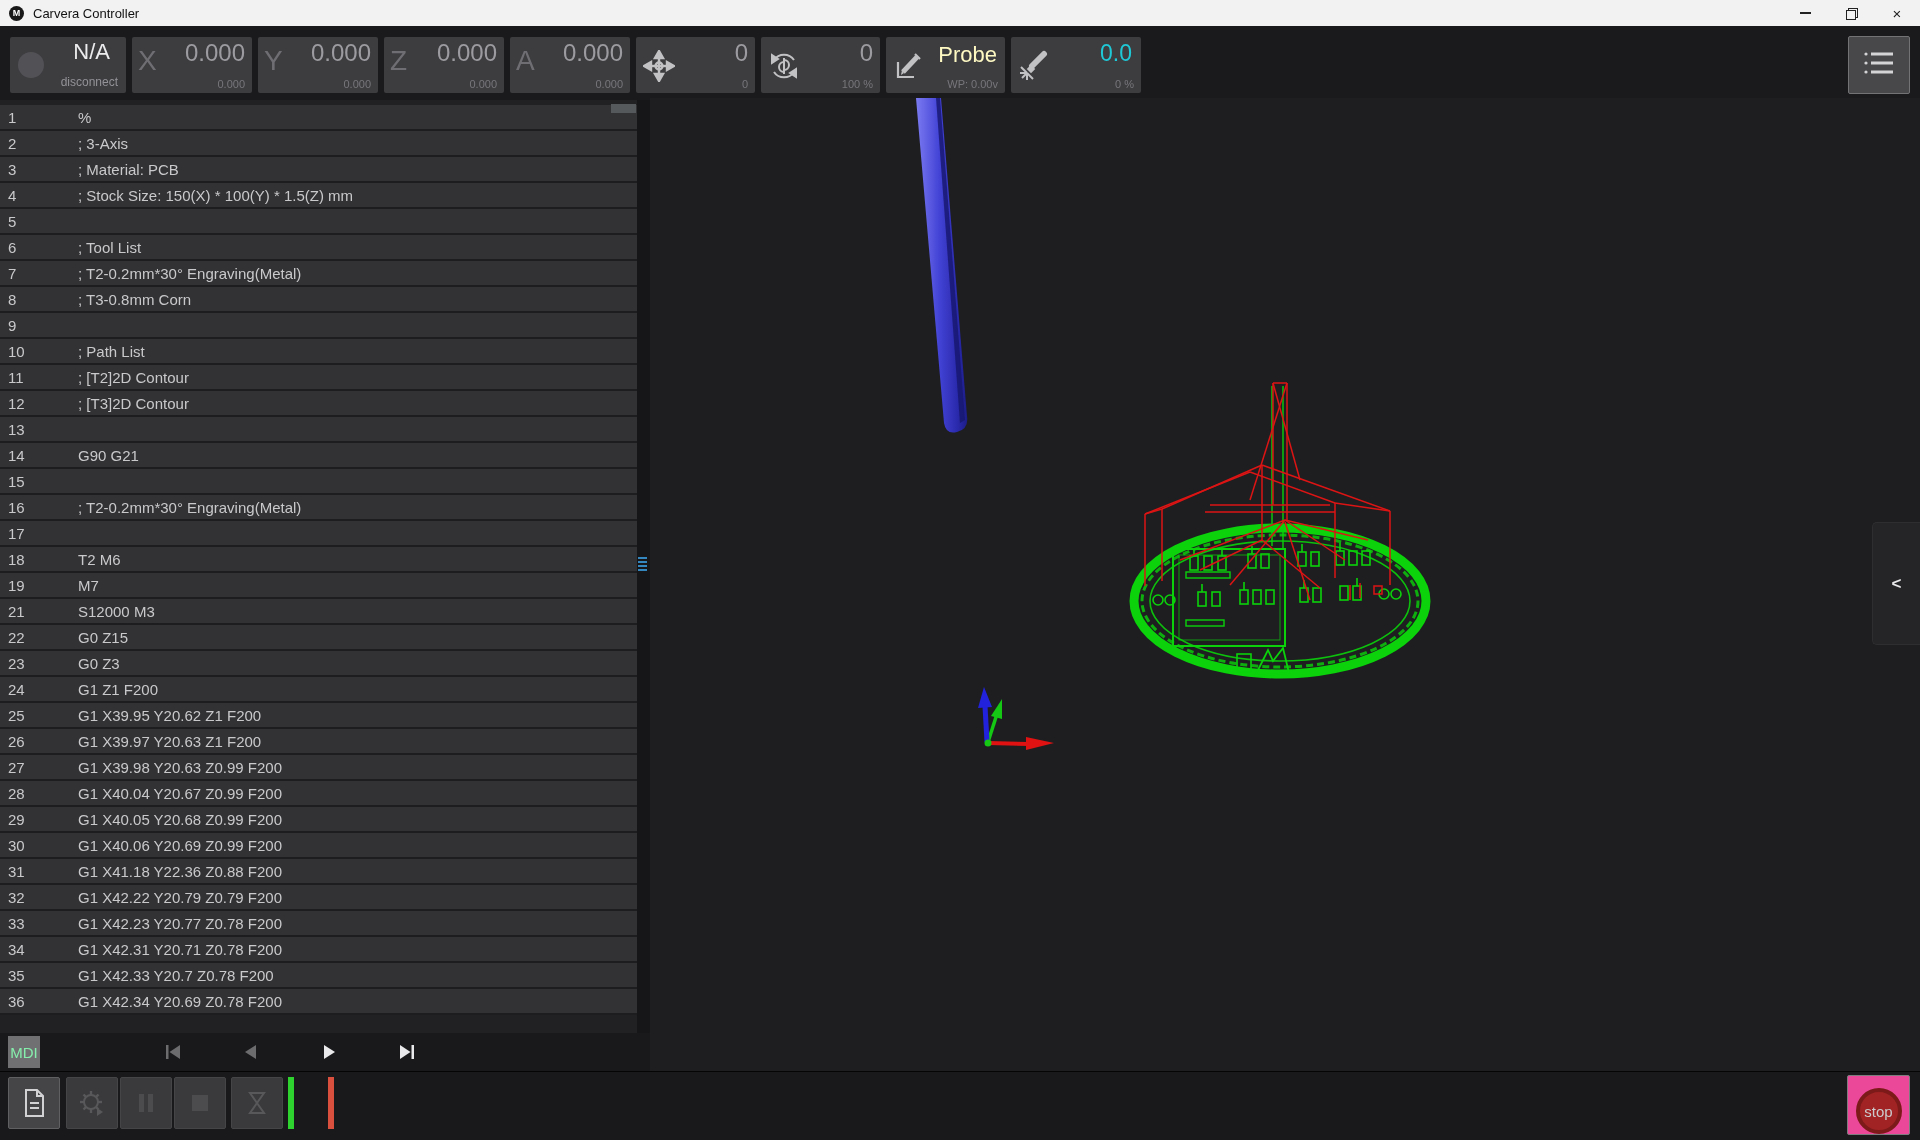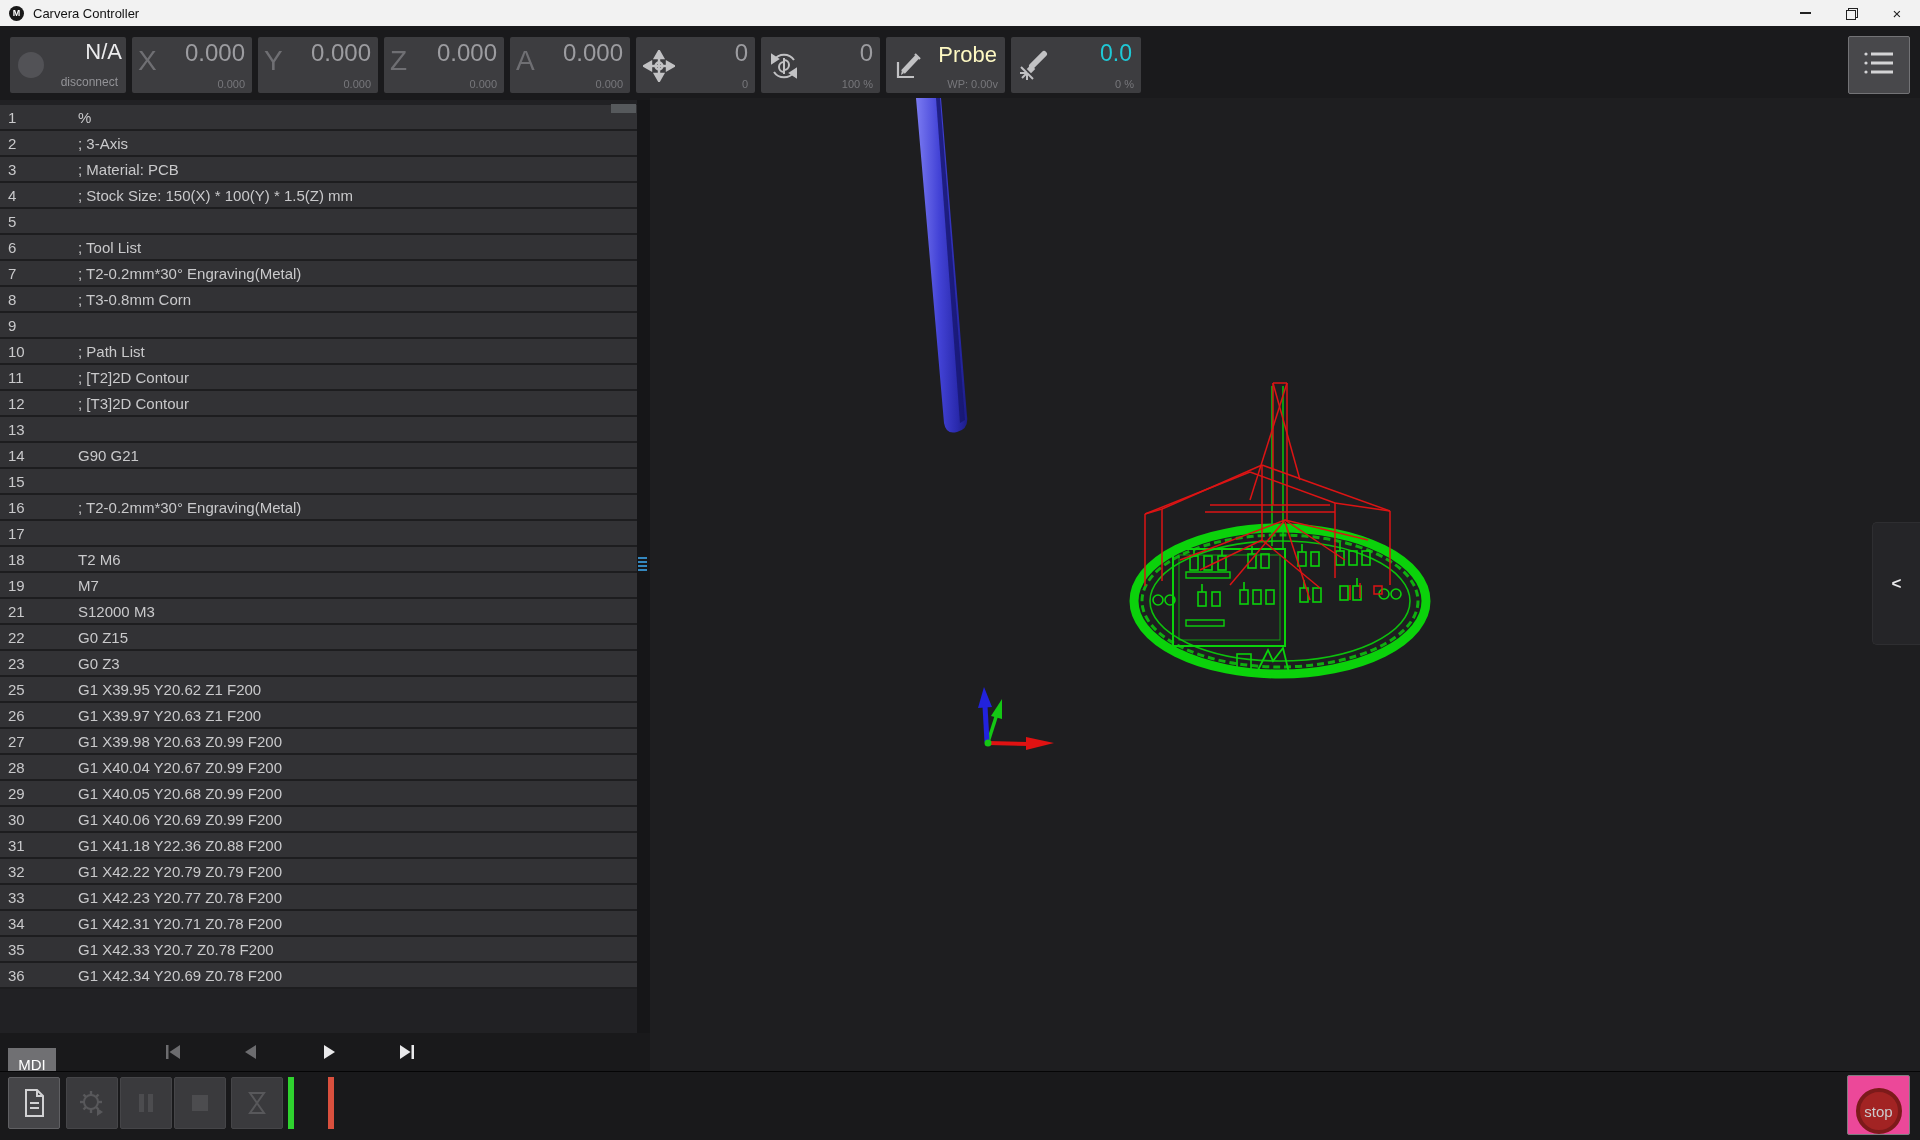--- a/index.html
+++ b/index.html
@@ -31,21 +31,21 @@
   .p-axis { width:120px; }
   .p-feed { left:636px; width:119px; }
   .p-spin { left:761px; width:119px; }
   .p-probe{ left:886px; width:119px; }
   .p-laser{ left:1011px; width:130px; }
   .bigval { position:absolute; right:7px; top:2px; font-size:24px; color:#9c9ca0; }
   .subval { position:absolute; right:7px; bottom:3px; font-size:11px; color:#77777b; }
   .axis-letter { position:absolute; left:6px; top:8px; font-size:28px; color:#6f6f73; }
   .conn-dot { position:absolute; left:8px; top:15px; width:26px; height:26px;
               border-radius:50%; background:#525256; }
-  .conn-status { position:absolute; right:4px; top:2px; font-size:22px; color:#ececee; }
+  .conn-status { position:absolute; right:16px; top:2px; font-size:22px; color:#ececee; }
   .conn-action { position:absolute; right:8px; bottom:4px; font-size:12px; color:#939397; }
   .probe-label { position:absolute; right:8px; top:5px; font-size:22px; color:#fef9c3; }
   .laser-val { position:absolute; right:9px; top:3px; font-size:23px; color:var(--laser-value,#1fc9d6); }
   .panel-icon { position:absolute; left:7px; top:13px; width:32px; height:32px; }
   .panel-icon svg { width:32px; height:32px; }
   .menu-btn { position:absolute; left:1848px; top:10px; width:62px; height:58px;
               background:#48484b; border:1px solid #737376; border-radius:2px;
               display:flex; align-items:center; justify-content:center; }
 
   
@@ -66,22 +66,22 @@
   .viewport { position:absolute; left:650px; top:98px; width:1270px; height:973px; background:#1e1e20; }
   .c-green { stroke:var(--path-green,#0bd20b); fill:none; }
   .c-red { stroke:var(--rapid-red,#dc1414); fill:none; }
   .side-tab { position:absolute; left:1872px; top:522px; width:48px; height:123px;
               background:#252528; border:1px solid #2e2e31; border-right:none;
               border-radius:5px 0 0 5px; display:flex; align-items:center;
               justify-content:center; color:#e8e8ea; font-size:17px; font-weight:bold; }
 
   
   .mdi-bar { position:absolute; left:0; top:1033px; width:650px; height:38px; background:#19191b; }
-  .mdi-btn { position:absolute; left:8px; top:3px; width:48px; height:32px; background:#707073;
-             color:#ffffff; font-size:15px; display:flex; align-items:center; justify-content:center;margin-top:12px; }
+  .mdi-btn { position:absolute; left:8px; top:3px; width:32px; height:32px; background:#707073;
+             color:#86efac; font-size:15px; display:flex; align-items:center; justify-content:center; }
   .transport { position:absolute; left:160px; top:0; width:260px; height:38px;
                display:flex; align-items:center; justify-content:space-between; }
   .tbtn { width:26px; height:26px; display:flex; align-items:center; justify-content:center; }
   .tbtn svg { width:20px; height:20px; }
   .t-dim { fill:#6c6c6f; } .t-lit { fill:#e9e9eb; }
 
   
   .status-bar { position:absolute; left:0; top:1071px; width:1920px; height:69px;
                 background:#19191b; border-top:1px solid #050506; }
   .sb-btn { position:absolute; top:5px; width:52px; height:52px; border-radius:2px; }
@@ -322,20 +322,24 @@
           <span class="gcode-ln">21</span>
           <span class="gcode-tx">S12000 M3</span>
         </div>
         <div class="gcode-row">
           <span class="gcode-ln">22</span>
           <span class="gcode-tx">G0 Z15</span>
         </div>
         <div class="gcode-row">
           <span class="gcode-ln">23</span>
           <span class="gcode-tx">G0 Z3</span>
+        </div>
+        <div class="gcode-row">
+          <span class="gcode-ln">24</span>
+          <span class="gcode-tx">G1 Z1 F200</span>
         </div>
         <div class="gcode-row">
           <span class="gcode-ln">25</span>
           <span class="gcode-tx">G1 X39.95 Y20.62 Z1 F200</span>
         </div>
         <div class="gcode-row">
           <span class="gcode-ln">26</span>
           <span class="gcode-tx">G1 X39.97 Y20.63 Z1 F200</span>
         </div>
         <div class="gcode-row">

